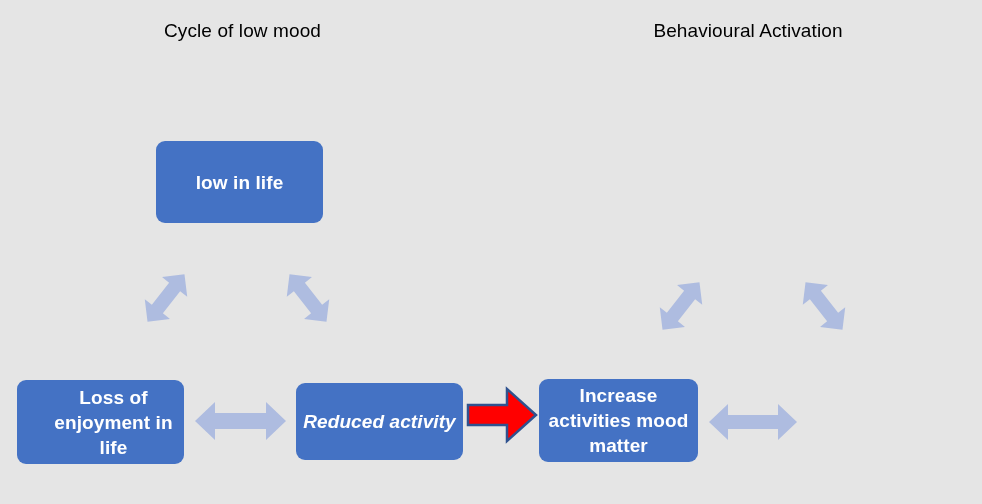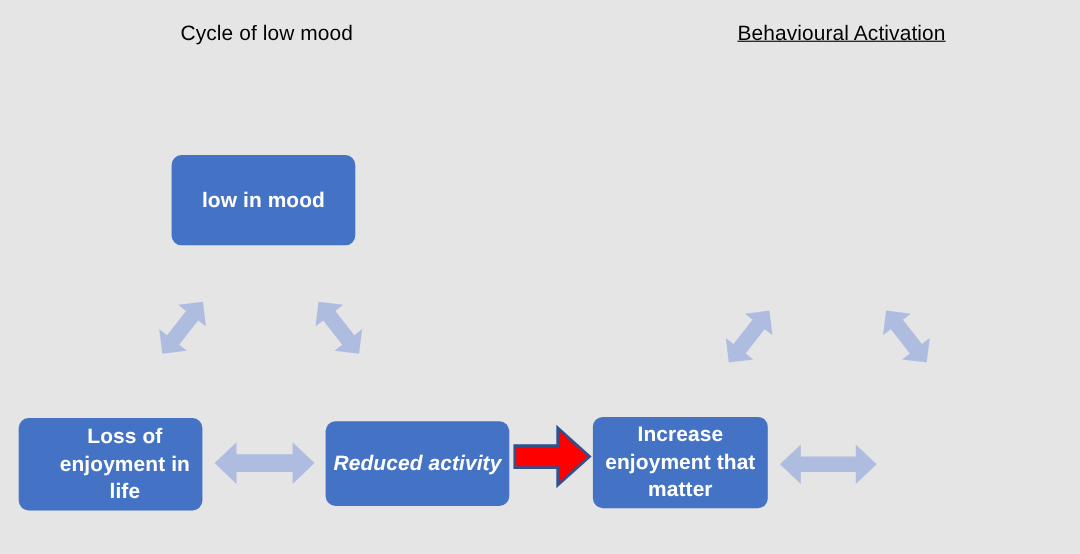--- a/index.html
+++ b/index.html
@@ -23,21 +23,21 @@
     position: absolute;
     font-size: 19px;
     font-weight: 400;
     color: #000000;
     letter-spacing: 0.1px;
     white-space: nowrap;
     text-align: center;
     line-height: 22px;
   }
   #title-left  { left: 120px; top: 20px; width: 245px; }
-  #title-right { left: 640px; top: 20px; width: 250px; text-decoration: underline; }
+  #title-right { left: 623px; top: 20px; width: 250px; }
 
   .node {
     position: absolute;
     background: #4472C4;
     border-radius: 9px;
     color: #ffffff;
     font-size: 19px;
     font-weight: 700;
     line-height: 25px;
     display: flex;
@@ -68,21 +68,21 @@
 </style>
 </head>
 <body>
 
 <div id="canvas">
 
   <div class="title" id="title-left">Cycle of low mood</div>
 
   <div class="title" id="title-right">Behavioural Activation</div>
 
-  <div class="node" id="node-low-in-mood">low in mood</div>
+  <div class="node" id="node-low-in-mood">low in life</div>
 
   <div class="node" id="node-loss-enjoyment">Loss of enjoyment in life</div>
 
   <div class="node" id="node-reduced-activity">Reduced activity</div>
 
   <svg class="arrow-svg" id="arrow-left-up" width="72" height="86" viewBox="0 0 72 86">
     <g transform="rotate(-52 36 43)">
       <path d="M6 43 L22 27 L22 36 L50 36 L50 27 L66 43 L50 59 L50 50 L22 50 L22 59 Z" fill="#AEBCE0"></path>
     </g>
   </svg>
@@ -95,21 +95,21 @@
 
   <svg class="arrow-svg" id="arrow-h-left" width="97" height="46" viewBox="0 0 97 46">
     <path d="M3 23 L23 4 L23 15 L74 15 L74 4 L94 23 L74 42 L74 31 L23 31 L23 42 Z" fill="#AEBCE0"></path>
   </svg>
 
   <svg class="arrow-svg" id="arrow-red" width="72" height="58" viewBox="0 0 72 58">
     <path d="M2 19 L41 19 L41 3 L70 29 L41 55 L41 39 L2 39 Z" fill="#FF0000" stroke="#2F528F" stroke-width="2.5" stroke-linejoin="miter"></path>
   </svg>
 
 
-  <div class="node" id="node-increase-activities">Increase enjoyment that matter</div>
+  <div class="node" id="node-increase-activities">Increase activities mood matter</div>
 
 
   <svg class="arrow-svg" id="arrow-r-left-up" width="72" height="86" viewBox="0 0 72 86">
     <g transform="rotate(-52 36 43)">
       <path d="M6 43 L22 27 L22 36 L50 36 L50 27 L66 43 L50 59 L50 50 L22 50 L22 59 Z" fill="#AEBCE0"></path>
     </g>
   </svg>
 
   <svg class="arrow-svg" id="arrow-r-right-down" width="72" height="86" viewBox="0 0 72 86">
     <g transform="rotate(52 36 43)">

